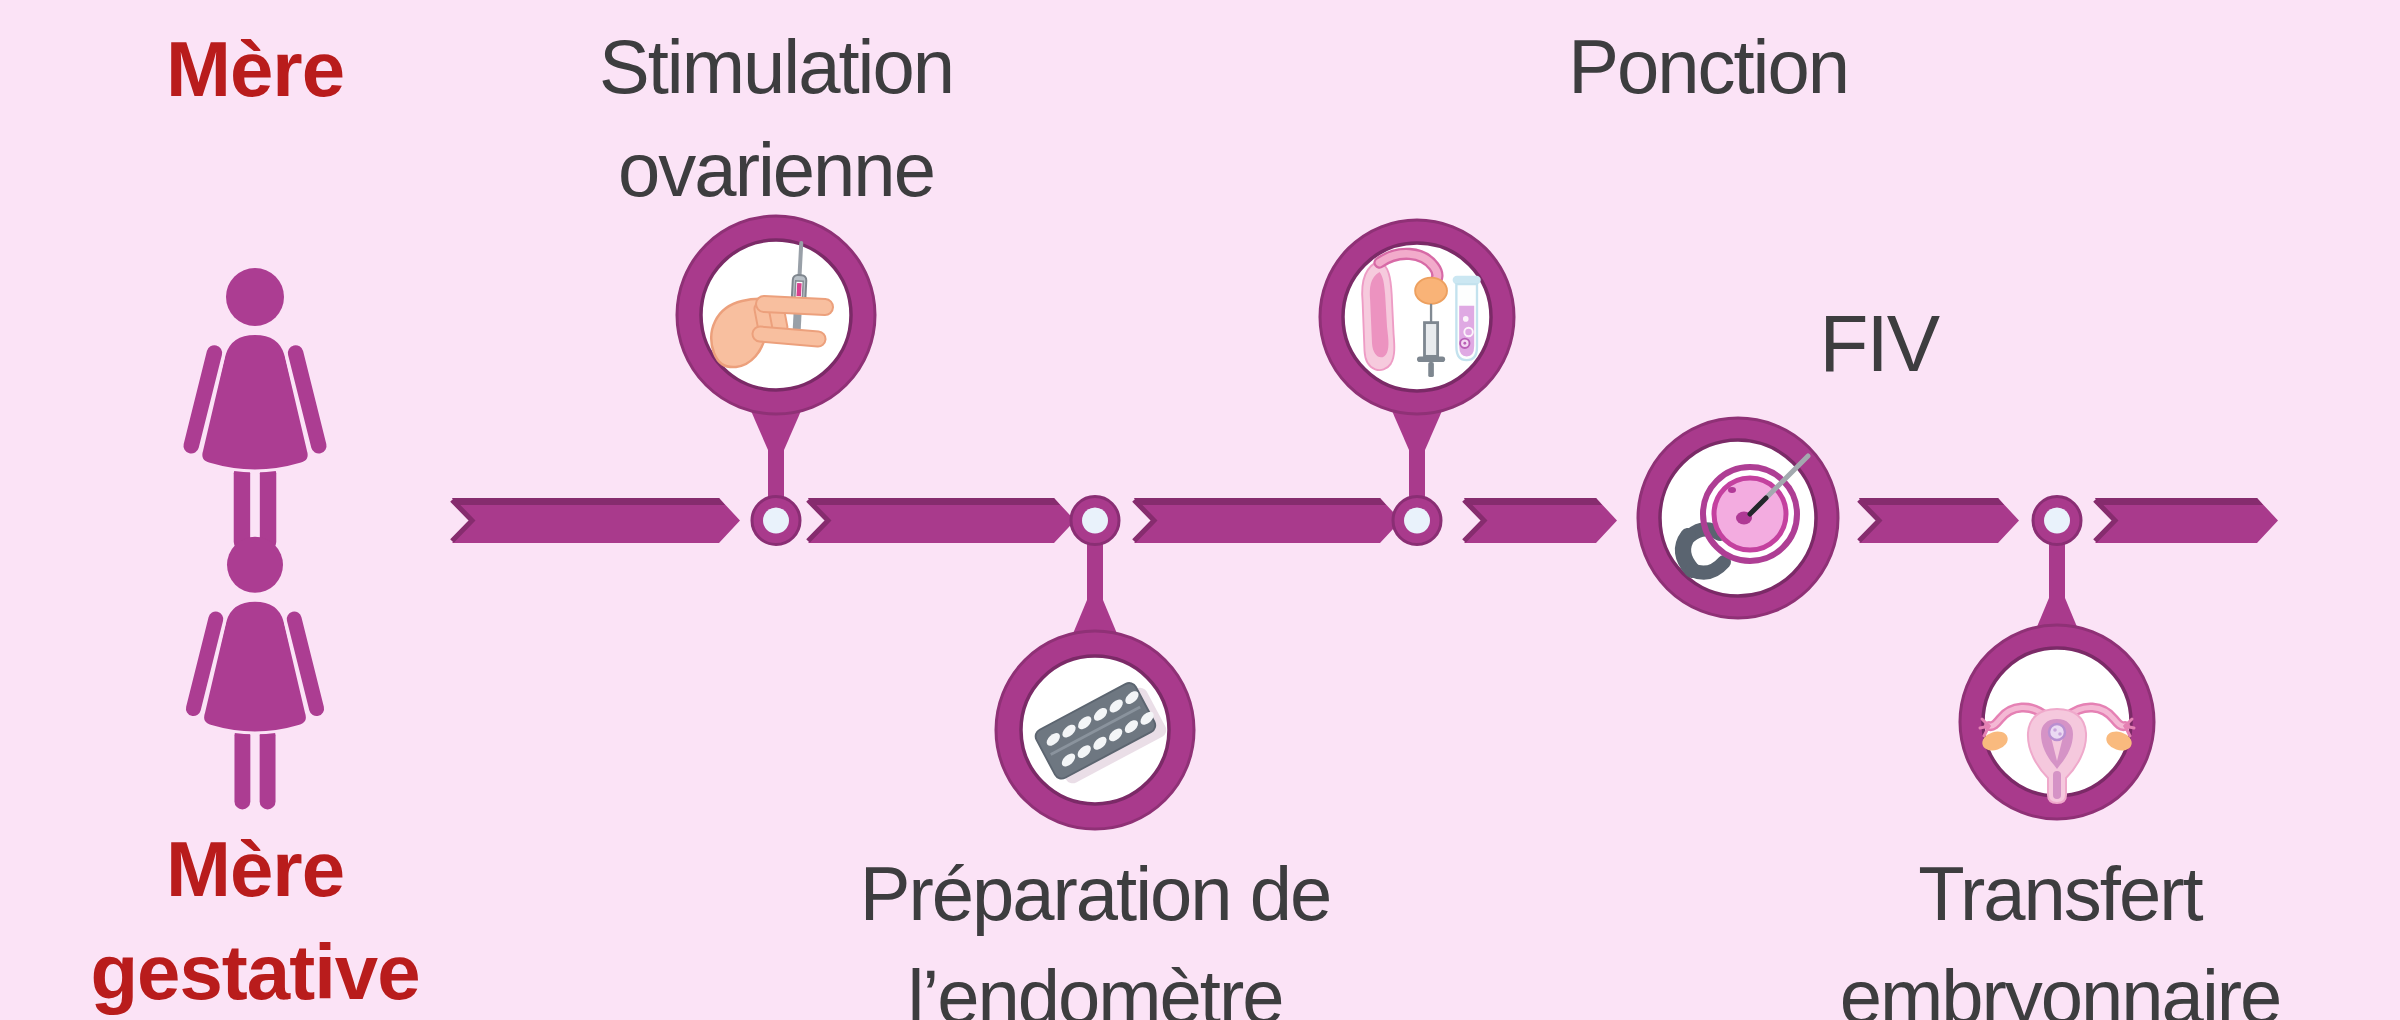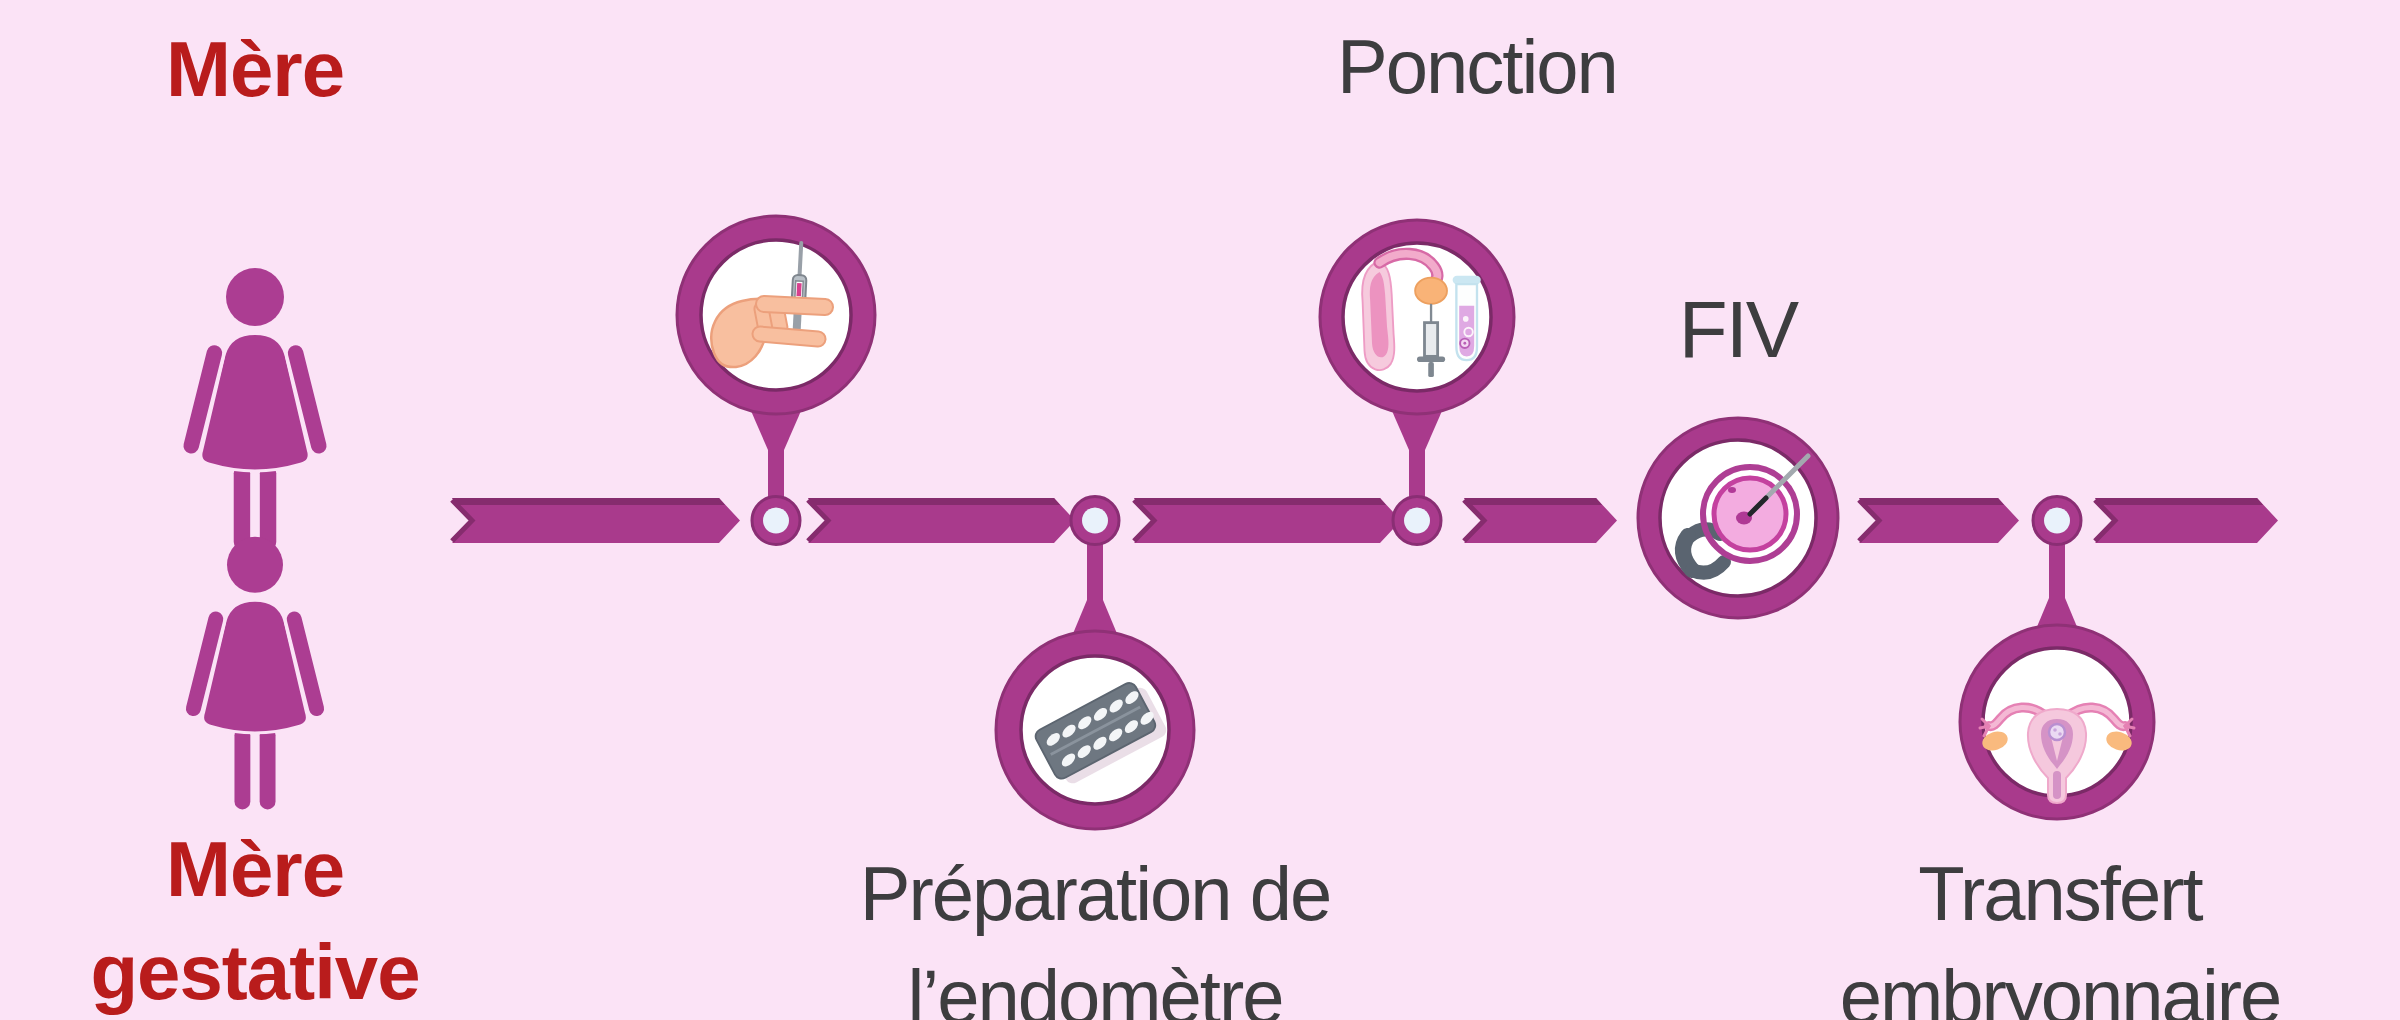--- a/index.html
+++ b/index.html
@@ -250,26 +250,30 @@
       <path d="M80,62 C62,62 52,71 51,86 C50,103 60,120 71,131 L71,148 Q71,156 80,156 Q89,156 89,148 L89,131 C100,120 110,103 109,86 C108,71 98,62 80,62 Z" fill="#F5C8DD" stroke="#EFA9CB" stroke-width="2"></path>
       <path d="M80,72 C70,72 64,78 64,87 C64,99 70,110 77,118 L80,122 L83,118 C90,110 96,99 96,87 C96,78 90,72 80,72 Z" fill="#D593C6"></path>
       <path d="M72,82 L88,82 L80,114 Z" fill="#F5C8DD"></path>
       <rect x="76" y="124" width="8" height="28" rx="4" fill="#D593C6"></rect>
       <circle cx="80" cy="85" r="8" fill="#EBDAF3" stroke="#B98FD1" stroke-width="2.5"></circle>
       <circle cx="78" cy="83" r="1.8" fill="#C9A6DC"></circle>
       <circle cx="83" cy="87" r="1.8" fill="#C9A6DC"></circle>
     </svg>
   </div>
 
-
-  <div class="step-label" style="left:1077px;top:16px;width:800px;">
+  <div class="step-label" style="left:376px;top:16px;width:800px;">
+    <div>Stimulation</div>
+    <div>ovarienne</div>
+  </div>
+
+  <div class="step-label" style="left:1048px;top:16px;width:800px;text-align:right;">
     <div>Ponction</div>
   </div>
 
-  <div class="step-label fiv-label" style="left:1538px;top:276px;width:400px;">
+  <div class="step-label fiv-label" style="left:1538px;top:290px;width:400px;text-align:right;">
     <div>FIV</div>
   </div>
 
   <div class="step-label" style="left:695px;top:843px;width:800px;">
     <div>Préparation de</div>
     <div>l’endomètre</div>
   </div>
 
   <div class="step-label" style="left:1660px;top:843px;width:800px;">
     <div>Transfert</div>

